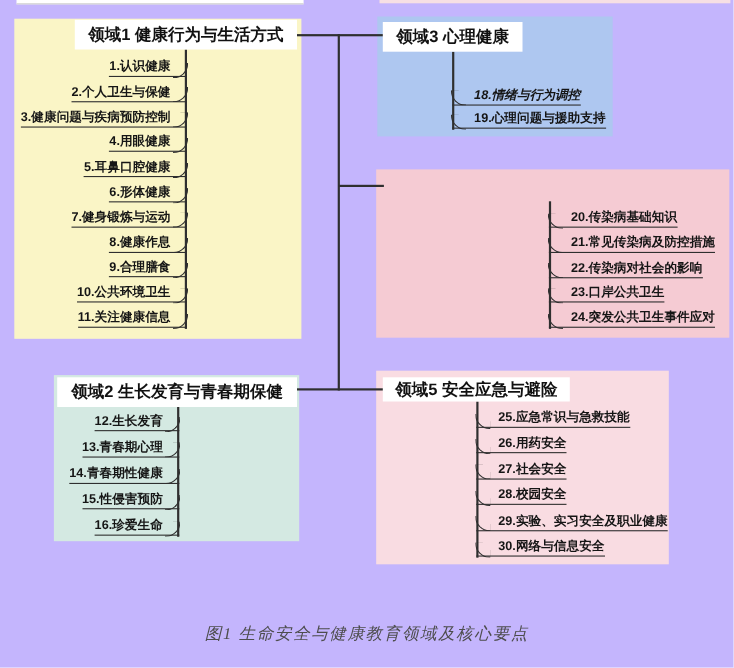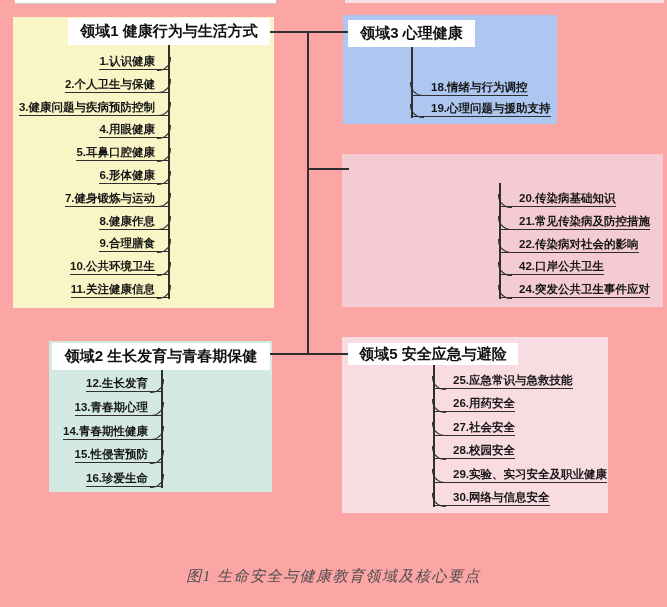--- a/index.html
+++ b/index.html
@@ -1,18 +1,18 @@
 <!DOCTYPE html>
 <html><head>
 <meta charset="utf-8">
 <style>
   html,body { margin:0; padding:0; background:#ffffff; }
   #stage {
     position:relative; width:667px; height:607px; overflow:hidden;
-    background:#fca5a5;
+    background:#c4b5fd;
     font-family:"Liberation Sans","DejaVu Sans",sans-serif;
   }
   .panel { position:absolute; }
   .p1 { left:13px;  top:17px;  width:261px; height:291px; }
   .p2 { left:49px;  top:341px; width:223px; height:151px; }
   .p3 { left:343px; top:15px;  width:214px; height:109px; }
   .p4 { left:342px; top:154px; width:321px; height:153px; }
   .p5 { left:342px; top:337px; width:266px; height:176px; }
 
   .titlebox {
@@ -109,28 +109,28 @@
       <div class="topic topic-l" style="border-color: rgb(47, 47, 47); bottom: 309px; right: 497px; margin-left: 10px;"><span>11.关注健康信息</span><i class="hook" style="border-color: rgb(47, 47, 47);"></i></div>
     </div>
   <div class="items">
       <div class="topic topic-l" style="border-color: rgb(47, 47, 47); bottom: 215px; right: 504px;"><span>12.生长发育</span><i class="hook" style="border-color: rgb(47, 47, 47);"></i></div>
       <div class="topic topic-l" style="border-color: rgb(47, 47, 47); bottom: 191.25px; right: 504px;"><span>13.青春期心理</span><i class="hook" style="border-color: rgb(47, 47, 47);"></i></div>
       <div class="topic topic-l" style="border-color: rgb(47, 47, 47); bottom: 167.5px; right: 504px;"><span>14.青春期性健康</span><i class="hook" style="border-color: rgb(47, 47, 47);"></i></div>
       <div class="topic topic-l" style="border-color: rgb(47, 47, 47); bottom: 143.75px; right: 504px;"><span>15.性侵害预防</span><i class="hook" style="border-color: rgb(47, 47, 47);"></i></div>
       <div class="topic topic-l" style="border-color: rgb(47, 47, 47); bottom: 120px; right: 504px;"><span>16.珍爱生命</span><i class="hook" style="border-color: rgb(47, 47, 47);"></i></div>
     </div>
   <div class="items">
-      <div class="topic topic-r" style="border-color: rgb(47, 47, 47); bottom: 511.5px; left: 411px;"><span>18.情绪与行为调控</span><i class="hook" style="border-color: rgb(47, 47, 47);"></i></div>
+      <div class="topic topic-r" style="border-color: rgb(47, 47, 47); bottom: 511.5px; left: 411px; font-style: italic;"><span>18.情绪与行为调控</span><i class="hook" style="border-color: rgb(47, 47, 47);"></i></div>
       <div class="topic topic-r" style="border-color: rgb(47, 47, 47); bottom: 490px; left: 411px;"><span>19.心理问题与援助支持</span><i class="hook" style="border-color: rgb(47, 47, 47);"></i></div>
     </div>
   <div class="items">
       <div class="topic topic-r" style="border-color: rgb(47, 47, 47); bottom: 400px; left: 499px;"><span>20.传染病基础知识</span><i class="hook" style="border-color: rgb(47, 47, 47);"></i></div>
       <div class="topic topic-r" style="border-color: rgb(47, 47, 47); bottom: 377.2px; left: 499px;"><span>21.常见传染病及防控措施</span><i class="hook" style="border-color: rgb(47, 47, 47);"></i></div>
       <div class="topic topic-r" style="border-color: rgb(47, 47, 47); bottom: 354.4px; left: 499px;"><span>22.传染病对社会的影响</span><i class="hook" style="border-color: rgb(47, 47, 47);"></i></div>
-      <div class="topic topic-r" style="border-color: rgb(47, 47, 47); bottom: 331.6px; left: 499px;"><span>42.口岸公共卫生</span><i class="hook" style="border-color: rgb(47, 47, 47);"></i></div>
+      <div class="topic topic-r" style="border-color: rgb(47, 47, 47); bottom: 331.6px; left: 499px;"><span>23.口岸公共卫生</span><i class="hook" style="border-color: rgb(47, 47, 47);"></i></div>
       <div class="topic topic-r" style="border-color: rgb(47, 47, 47); bottom: 308.8px; left: 499px;"><span>24.突发公共卫生事件应对</span><i class="hook" style="border-color: rgb(47, 47, 47);"></i></div>
     </div>
   <div class="items">
       <div class="topic topic-r" style="border-color: rgb(47, 47, 47); bottom: 218px; left: 433px;"><span>25.应急常识与急救技能</span><i class="hook" style="border-color: rgb(47, 47, 47);"></i></div>
       <div class="topic topic-r" style="border-color: rgb(47, 47, 47); bottom: 194.6px; left: 433px;"><span>26.用药安全</span><i class="hook" style="border-color: rgb(47, 47, 47);"></i></div>
       <div class="topic topic-r" style="border-color: rgb(47, 47, 47); bottom: 171.2px; left: 433px;"><span>27.社会安全</span><i class="hook" style="border-color: rgb(47, 47, 47);"></i></div>
       <div class="topic topic-r" style="border-color: rgb(47, 47, 47); bottom: 147.8px; left: 433px;"><span>28.校园安全</span><i class="hook" style="border-color: rgb(47, 47, 47);"></i></div>
       <div class="topic topic-r" style="border-color: rgb(47, 47, 47); bottom: 124.4px; left: 433px;"><span>29.实验、实习安全及职业健康</span><i class="hook" style="border-color: rgb(47, 47, 47);"></i></div>
       <div class="topic topic-r" style="border-color: rgb(47, 47, 47); bottom: 101px; left: 433px;"><span>30.网络与信息安全</span><i class="hook" style="border-color: rgb(47, 47, 47);"></i></div>
     </div>

